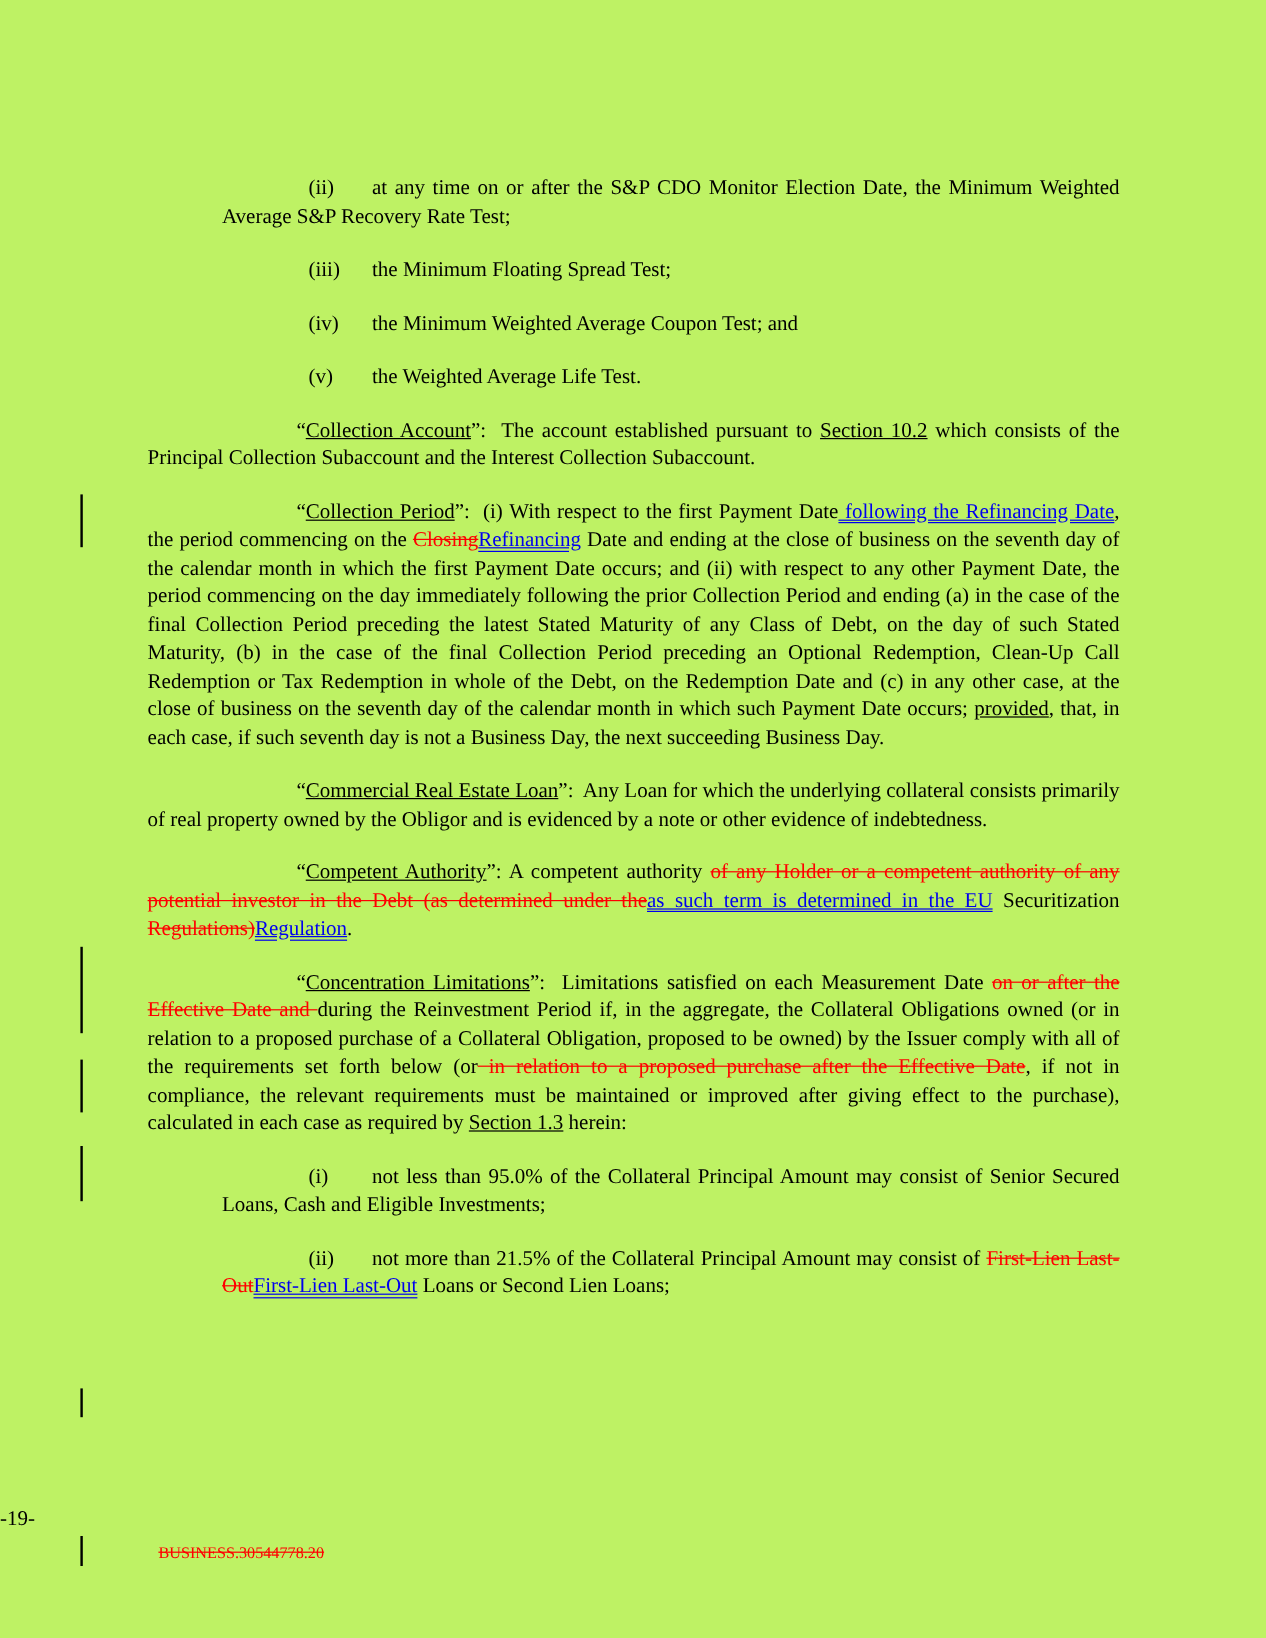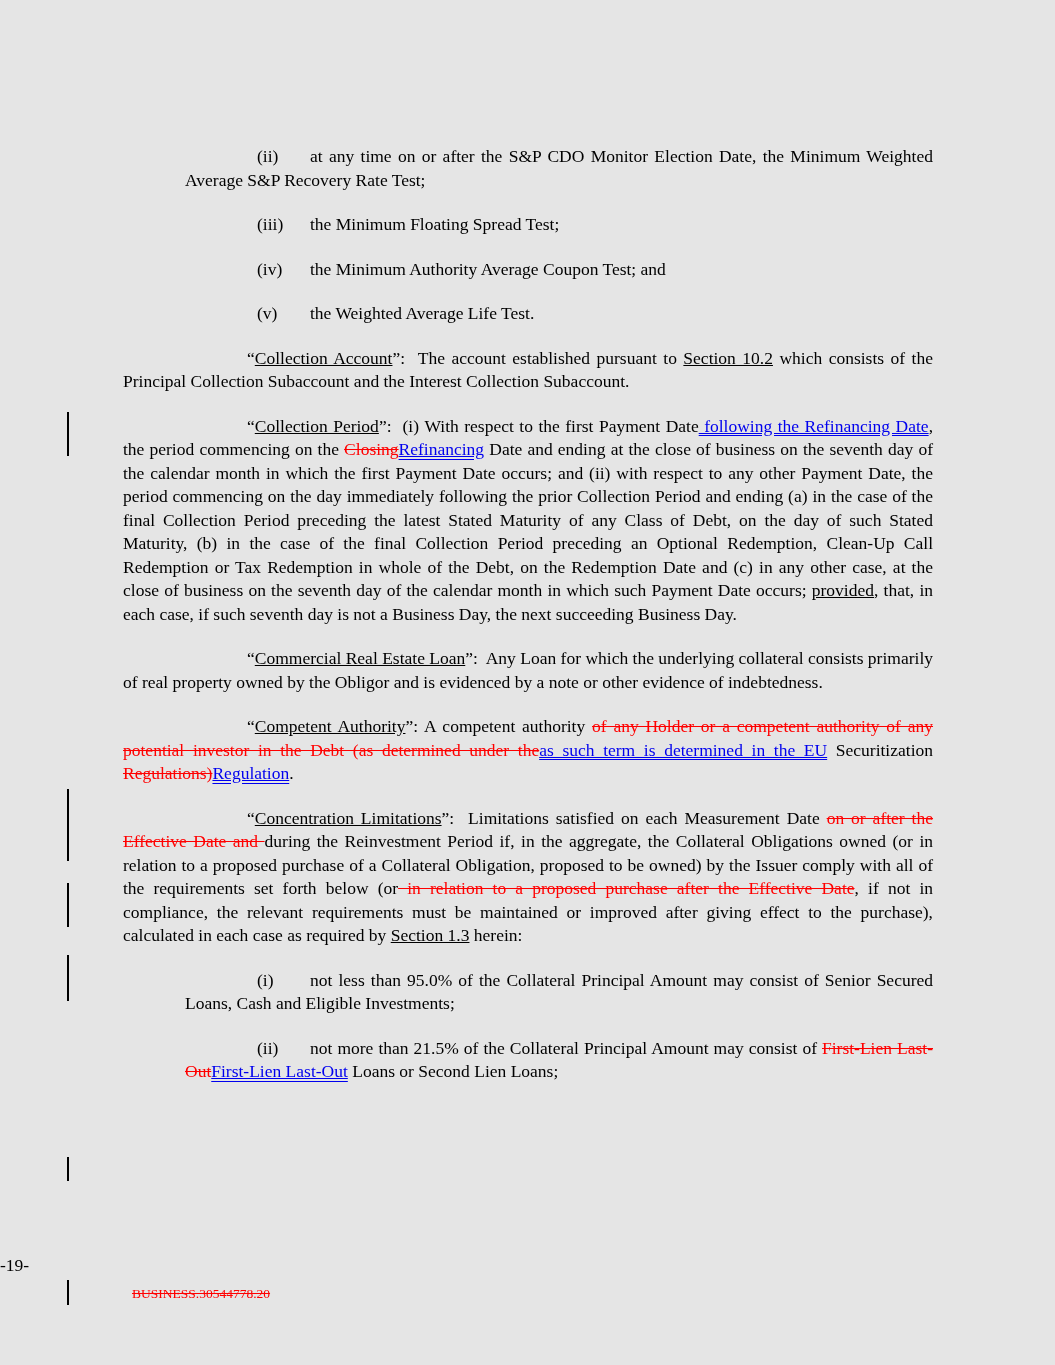--- a/index.html
+++ b/index.html
@@ -5,21 +5,21 @@
   :root{
     --del-color:#ff0000;
     --ins-color:#0000ee;
     --text-color:#000000;
   }
   html,body{margin:0;padding:0;background:#ffffff;}
   .page{
     position:relative;
     width:1055px;
     height:1365px;
-    background:#e5e5e5;
+    background:#bef264;
     overflow:hidden;
     font-family:"Liberation Serif", serif;
     font-size:17.5px;
     line-height:23.5px;
     color:var(--text-color);
   }
   .content{
     position:absolute;
     left:123px;
     top:145px;
@@ -67,21 +67,21 @@
   <div class="change-bar" style="top:412px;height:44px;"></div>
   <div class="change-bar" style="top:789px;height:72px;"></div>
   <div class="change-bar" style="top:883px;height:44px;"></div>
   <div class="change-bar" style="top:955px;height:46px;"></div>
   <div class="change-bar" style="top:1157px;height:24px;"></div>
   <div class="change-bar" style="top:1280px;height:25px;"></div>
 
   <div class="content">
       <p class="numbered"><span class="num">(ii)</span><span class="run">at any time on or after the S&amp;P CDO Monitor Election Date, the Minimum Weighted Average S&amp;P Recovery Rate Test;</span></p>
       <p class="numbered"><span class="num">(iii)</span><span class="run">the Minimum Floating Spread Test;</span></p>
-      <p class="numbered"><span class="num">(iv)</span><span class="run">the Minimum Authority Average Coupon Test; and</span></p>
+      <p class="numbered"><span class="num">(iv)</span><span class="run">the Minimum Weighted Average Coupon Test; and</span></p>
       <p class="numbered"><span class="num">(v)</span><span class="run">the Weighted Average Life Test.</span></p>
       <p class="definition"><span class="run">“</span><span class="term">Collection Account</span><span class="run">”:&nbsp; The account established pursuant to </span><span class="term">Section 10.2</span><span class="run"> which consists of the Principal Collection Subaccount and the Interest Collection Subaccount.</span></p>
       <p class="definition"><span class="run">“</span><span class="term">Collection Period</span><span class="run">”:&nbsp; (i)&nbsp;With respect to the first Payment Date</span><span class="ins"> following the Refinancing Date</span><span class="run">, the period commencing on the </span><span class="del">Closing</span><span class="ins">Refinancing</span><span class="run"> Date and ending at the close of business on the seventh day of the calendar month in which the first Payment Date occurs; and (ii)&nbsp;with respect to any other Payment Date, the period commencing on the day immediately following the prior Collection Period and ending (a)&nbsp;in the case of the final Collection Period preceding the latest Stated Maturity of any Class of Debt, on the day of such Stated Maturity, (b) in the case of the final Collection Period preceding an Optional Redemption, Clean-Up Call Redemption or Tax Redemption in whole of the Debt, on the Redemption Date and (c)&nbsp;in any other case, at the close of business on the seventh day of the calendar month in which such Payment Date occurs; </span><span class="term">provided</span><span class="run">, that, in each case, if such seventh day is not a Business Day, the next succeeding Business Day.</span></p>
       <p class="definition"><span class="run">“</span><span class="term">Commercial Real Estate Loan</span><span class="run">”:&nbsp; Any Loan for which the underlying collateral consists primarily of real property owned by the Obligor and is evidenced by a note or other evidence of indebtedness.</span></p>
       <p class="definition"><span class="run">“</span><span class="term">Competent Authority</span><span class="run">”: A competent authority </span><span class="del">of any Holder or a competent authority of any potential investor in the Debt (as determined under the</span><span class="ins">as such term is determined in the EU</span><span class="run"> Securitization </span><span class="del">Regulations)</span><span class="ins">Regulation</span><span class="run">.</span></p>
       <p class="definition"><span class="run">“</span><span class="term">Concentration Limitations</span><span class="run">”:&nbsp; Limitations satisfied on each Measurement Date </span><span class="del">on or after the Effective Date and </span><span class="run">during the Reinvestment Period if, in the aggregate, the Collateral Obligations owned (or in relation to a proposed purchase of a Collateral Obligation, proposed to be owned) by the Issuer comply with all of the requirements set forth below (or</span><span class="del"> in relation to a proposed purchase after the Effective Date</span><span class="run">, if not in compliance, the relevant requirements must be maintained or improved after giving effect to the purchase), calculated in each case as required by </span><span class="term">Section 1.3</span><span class="run"> herein:</span></p>
       <p class="numbered"><span class="num">(i)</span><span class="run">not less than 95.0% of the Collateral Principal Amount may consist of Senior Secured Loans, Cash and Eligible Investments;</span></p>
       <p class="numbered"><span class="num">(ii)</span><span class="run">not more than 21.5% of the Collateral Principal Amount may consist of </span><span class="del">First-Lien Last-Out</span><span class="ins">First-Lien Last-Out</span><span class="run"> Loans or Second Lien Loans;</span></p>
     </div>
 

